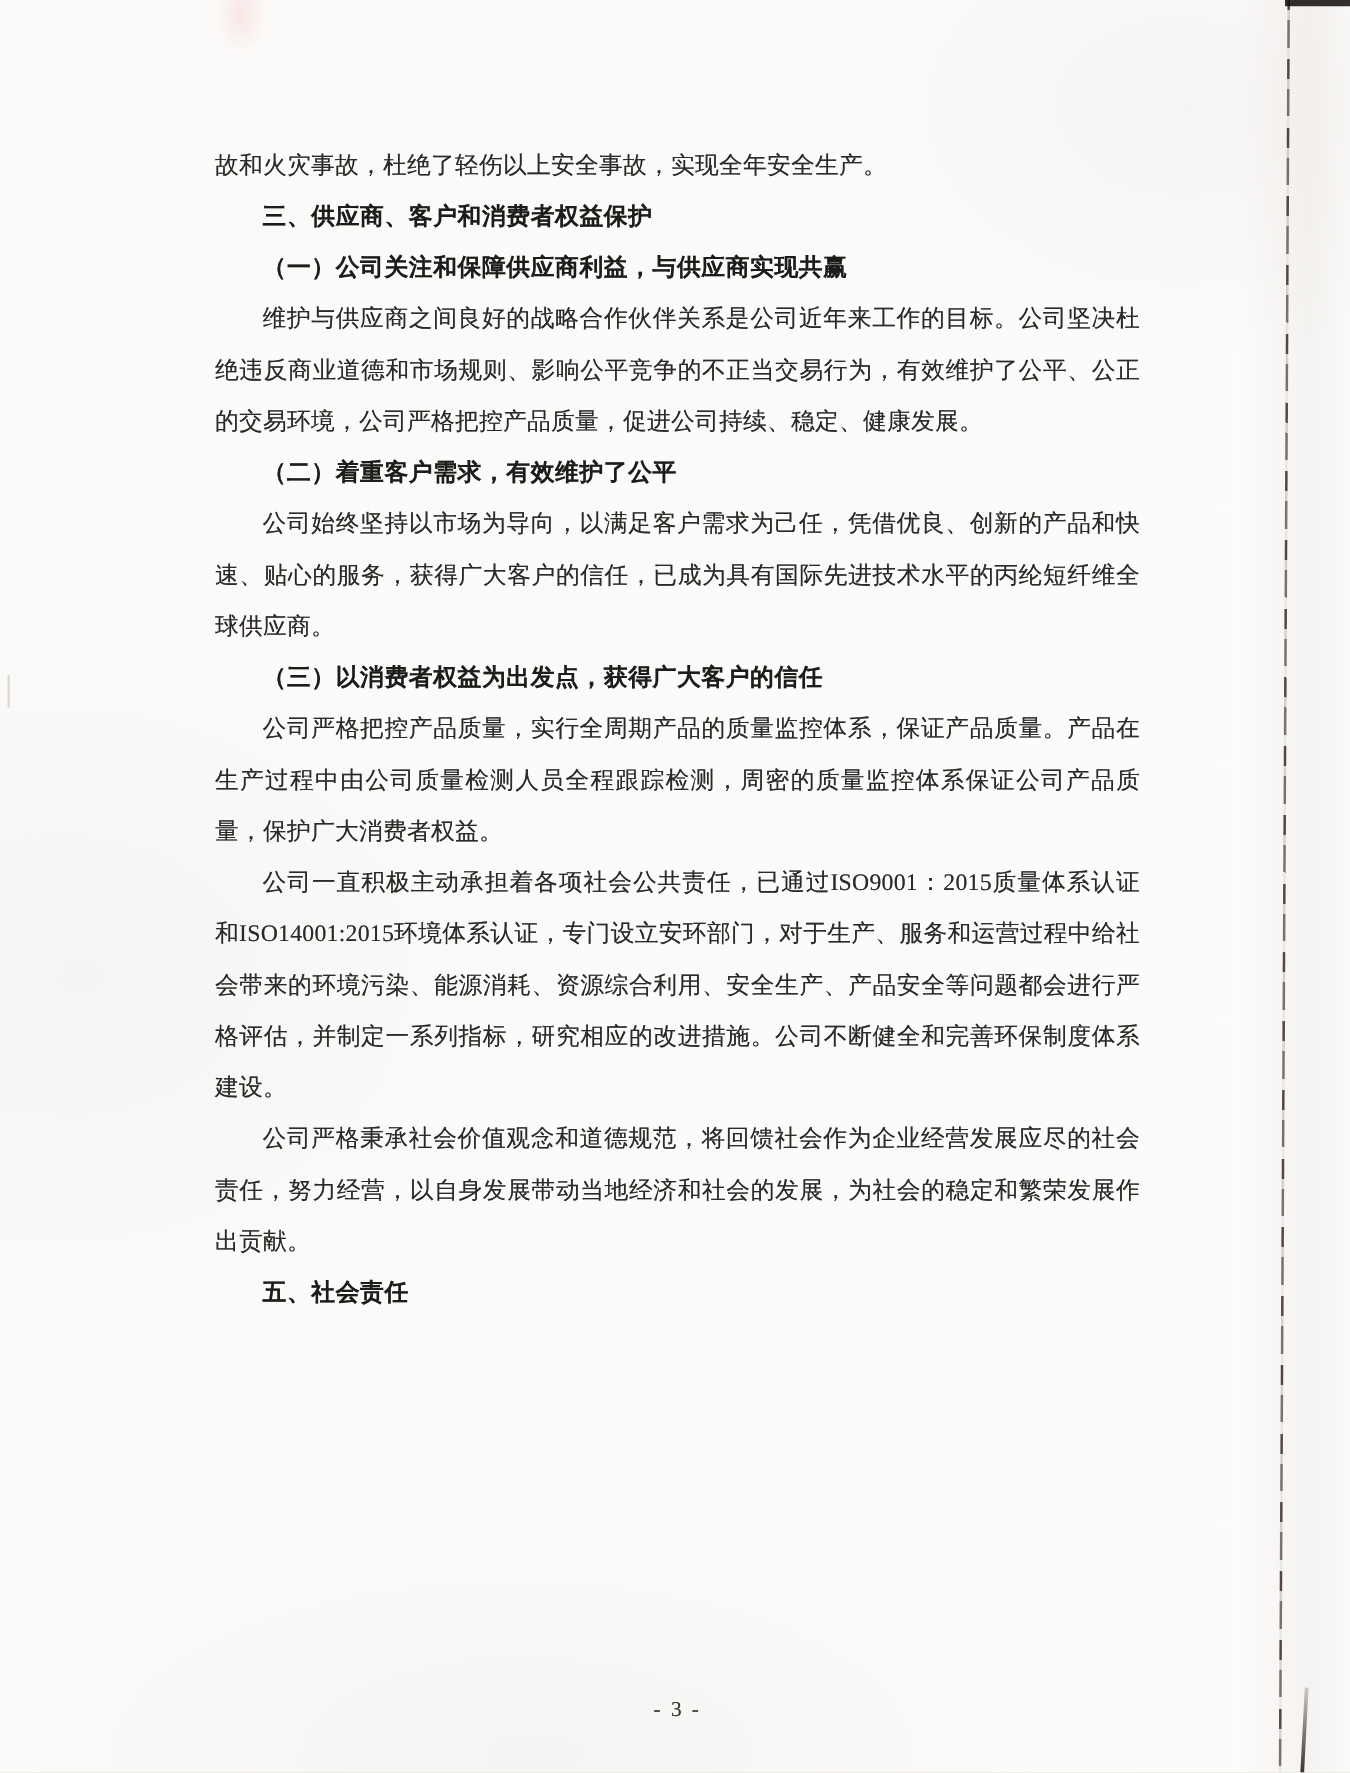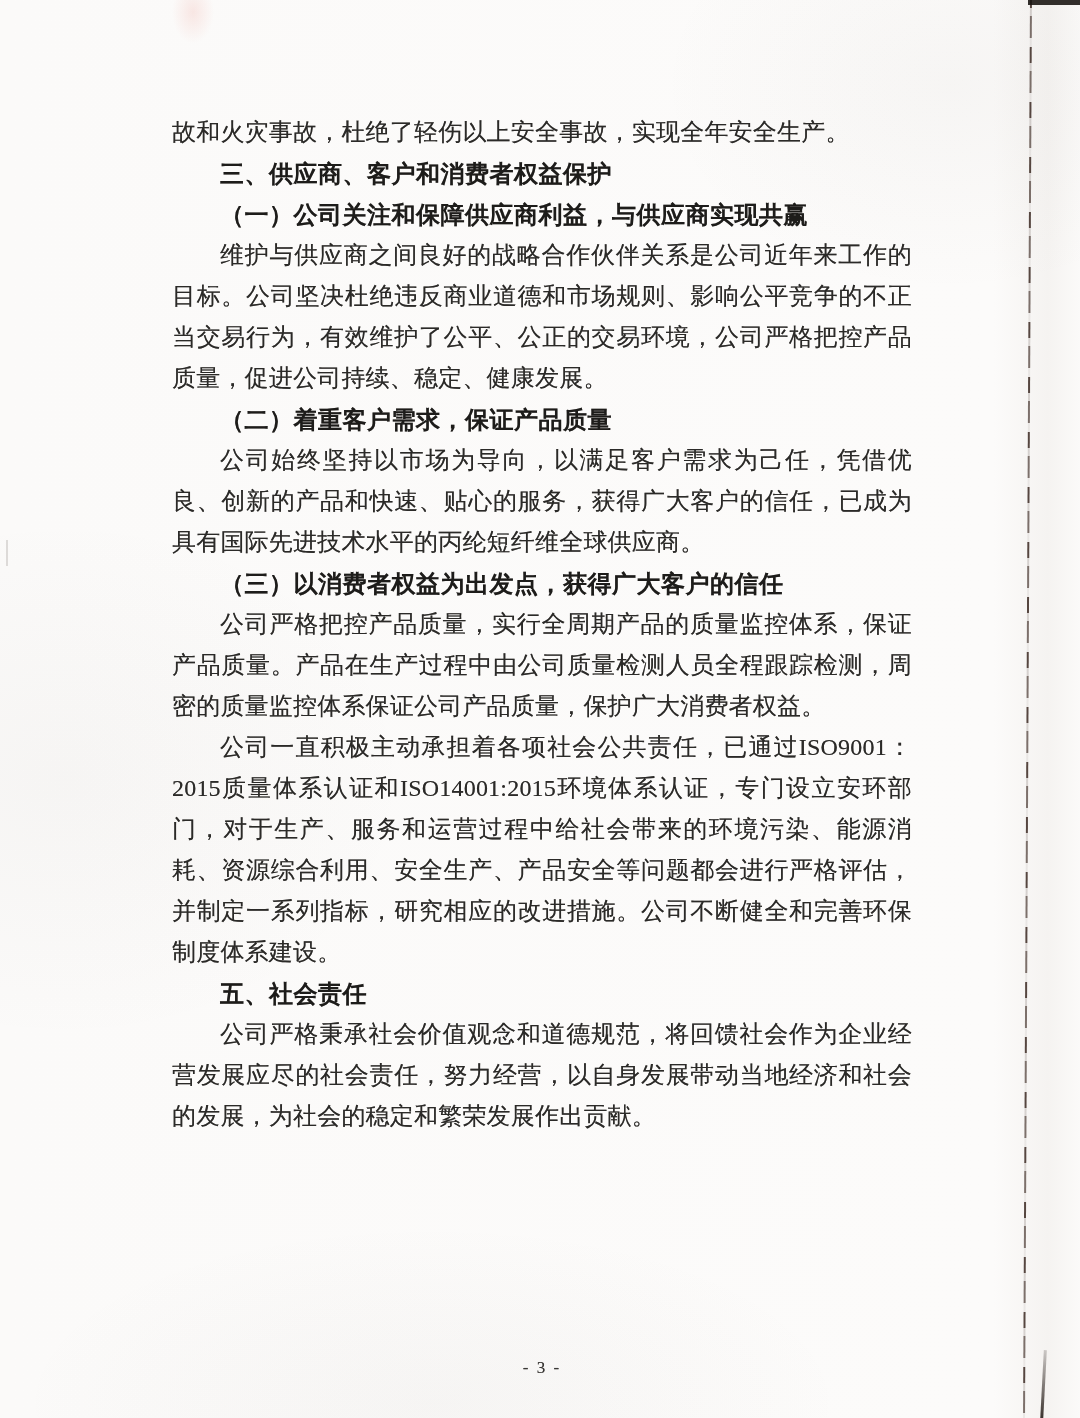--- a/index.html
+++ b/index.html
@@ -17,21 +17,21 @@
     font-family: "Liberation Serif", "DejaVu Serif", serif;
     color: #2b2a28;
   }
   .content {
     position: absolute;
     left: 172px;
     top: 112px;
     width: 740px;
   }
   .block {
-    font-size: 24px;
+    font-size: 19px;
     line-height: 41px;
     text-align: justify;
     text-justify: inter-character;
     letter-spacing: 0.2px;
     text-shadow: 0 0 0.5px rgba(40,36,32,0.55);
   }
   .block.p { text-indent: 2em; }
   .block.p-cont { text-indent: 0; }
   .block.h {
     font-family: Liberation Sans, sans-serif;
@@ -97,26 +97,26 @@
 </style>
 </head>
 <body>
 
 <div class="page">
   <div class="content">
       <div class="block p-cont">故和火灾事故，杜绝了轻伤以上安全事故，实现全年安全生产。</div>
       <div class="block h">三、供应商、客户和消费者权益保护</div>
       <div class="block h">（一）公司关注和保障供应商利益，与供应商实现共赢</div>
       <div class="block p">维护与供应商之间良好的战略合作伙伴关系是公司近年来工作的目标。公司坚决杜绝违反商业道德和市场规则、影响公平竞争的不正当交易行为，有效维护了公平、公正的交易环境，公司严格把控产品质量，促进公司持续、稳定、健康发展。</div>
-      <div class="block h">（二）着重客户需求，保证产品质量</div>
+      <div class="block h">（二）着重客户需求，有效维护了公平</div>
       <div class="block p">公司始终坚持以市场为导向，以满足客户需求为己任，凭借优良、创新的产品和快速、贴心的服务，获得广大客户的信任，已成为具有国际先进技术水平的丙纶短纤维全球供应商。</div>
       <div class="block h">（三）以消费者权益为出发点，获得广大客户的信任</div>
       <div class="block p">公司严格把控产品质量，实行全周期产品的质量监控体系，保证产品质量。产品在生产过程中由公司质量检测人员全程跟踪检测，周密的质量监控体系保证公司产品质量，保护广大消费者权益。</div>
       <div class="block p">公司一直积极主动承担着各项社会公共责任，已通过ISO9001：2015质量体系认证和ISO14001:2015环境体系认证，专门设立安环部门，对于生产、服务和运营过程中给社会带来的环境污染、能源消耗、资源综合利用、安全生产、产品安全等问题都会进行严格评估，并制定一系列指标，研究相应的改进措施。公司不断健全和完善环保制度体系建设。</div>
+      <div class="block p">公司严格秉承社会价值观念和道德规范，将回馈社会作为企业经营发展应尽的社会责任，努力经营，以自身发展带动当地经济和社会的发展，为社会的稳定和繁荣发展作出贡献。</div>
       <div class="block h">五、社会责任</div>
-      <div class="block p">公司严格秉承社会价值观念和道德规范，将回馈社会作为企业经营发展应尽的社会责任，努力经营，以自身发展带动当地经济和社会的发展，为社会的稳定和繁荣发展作出贡献。</div>
     </div>
   <div class="footer">- 3 -</div>
   <div class="scan-edge-line"></div>
   <div class="scan-corner-mark-top"></div>
   <div class="scan-mark-bottom-right"></div>
   <div class="scan-speck-left"></div>
 </div>
 
 </body></html>

